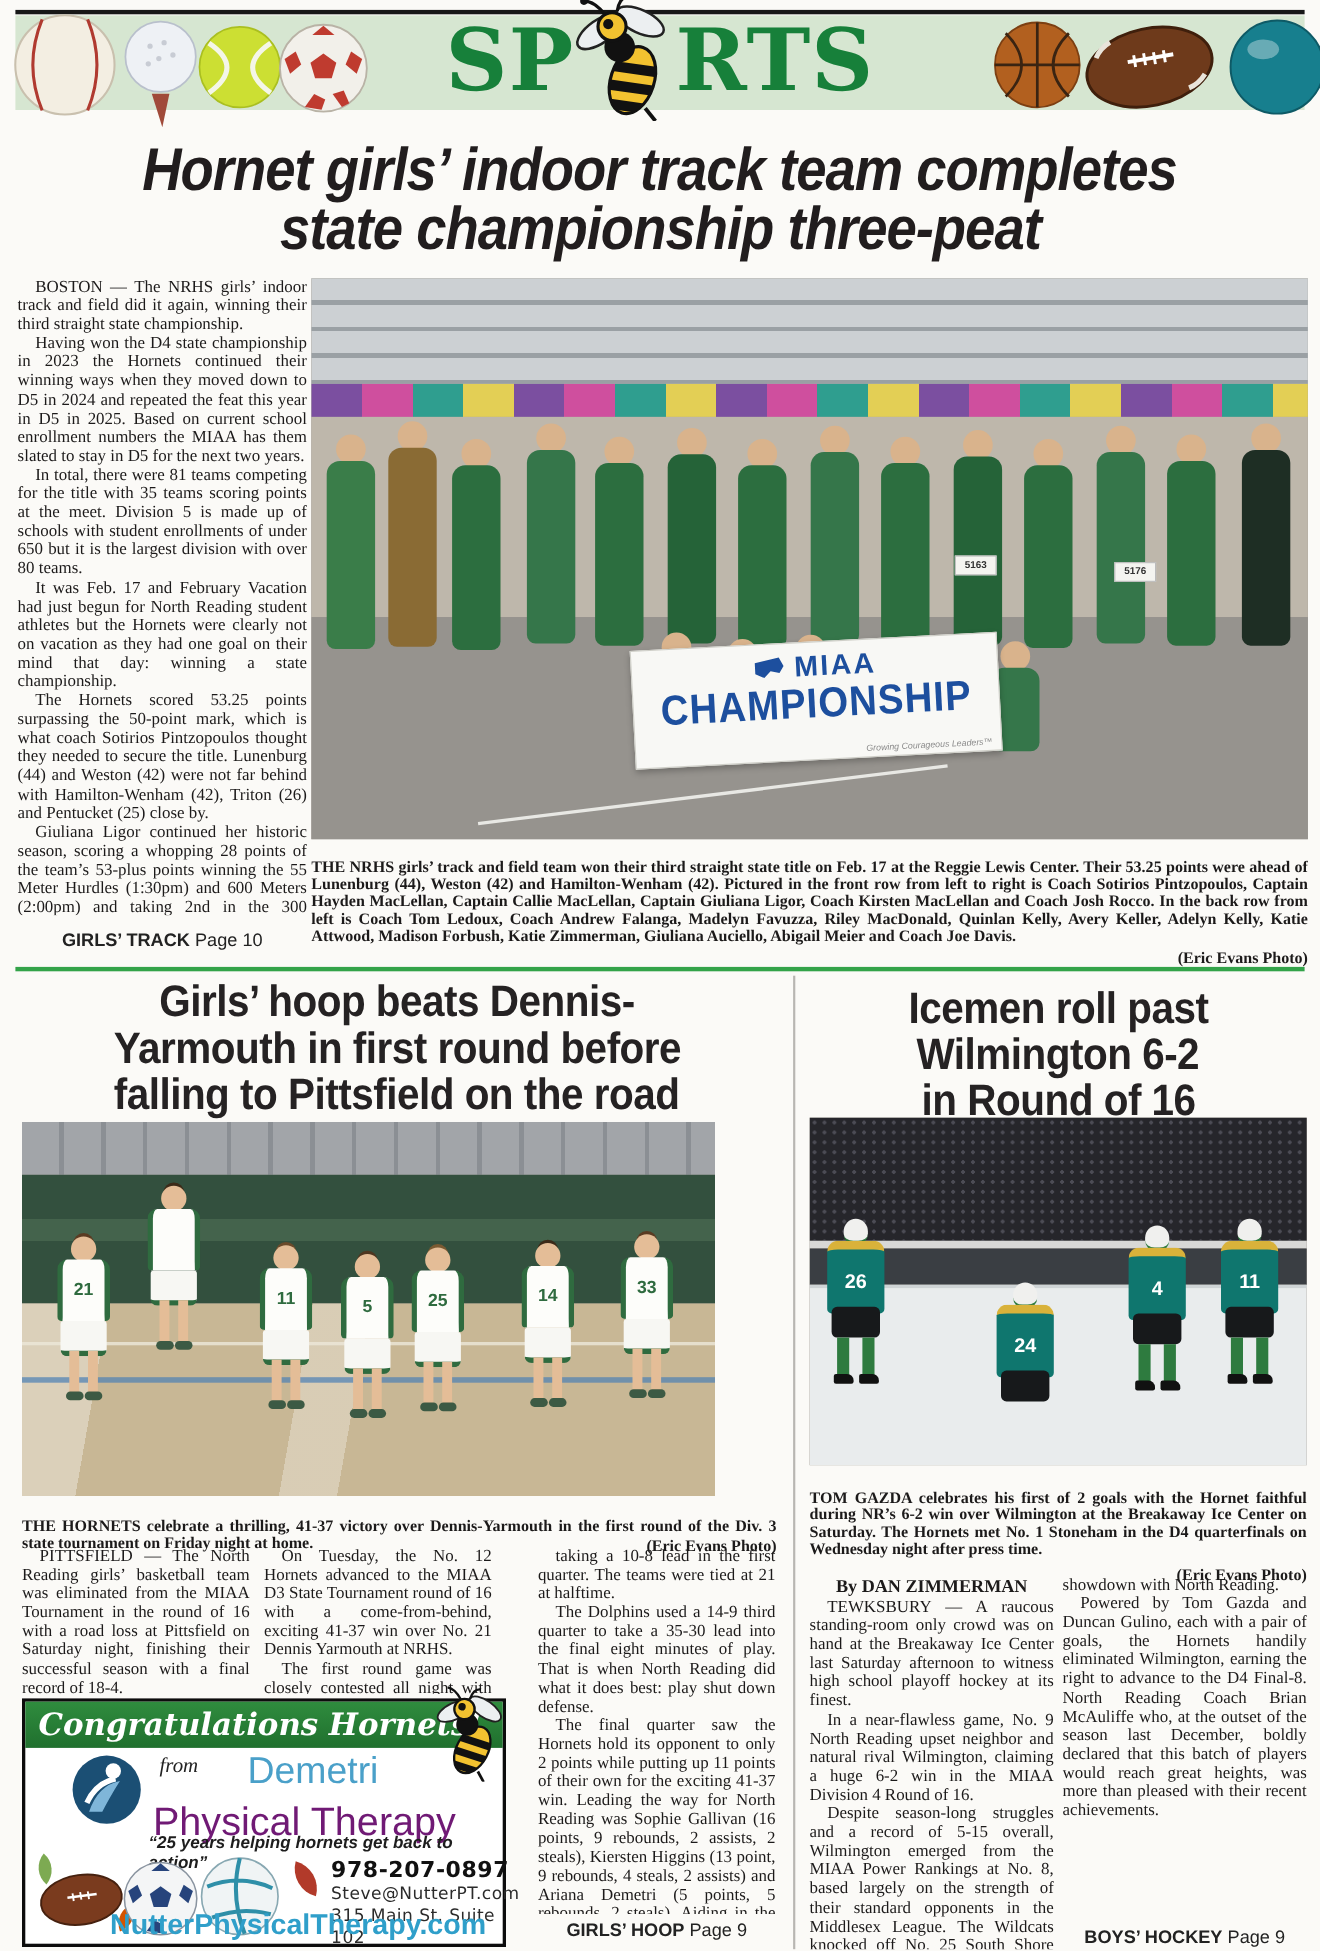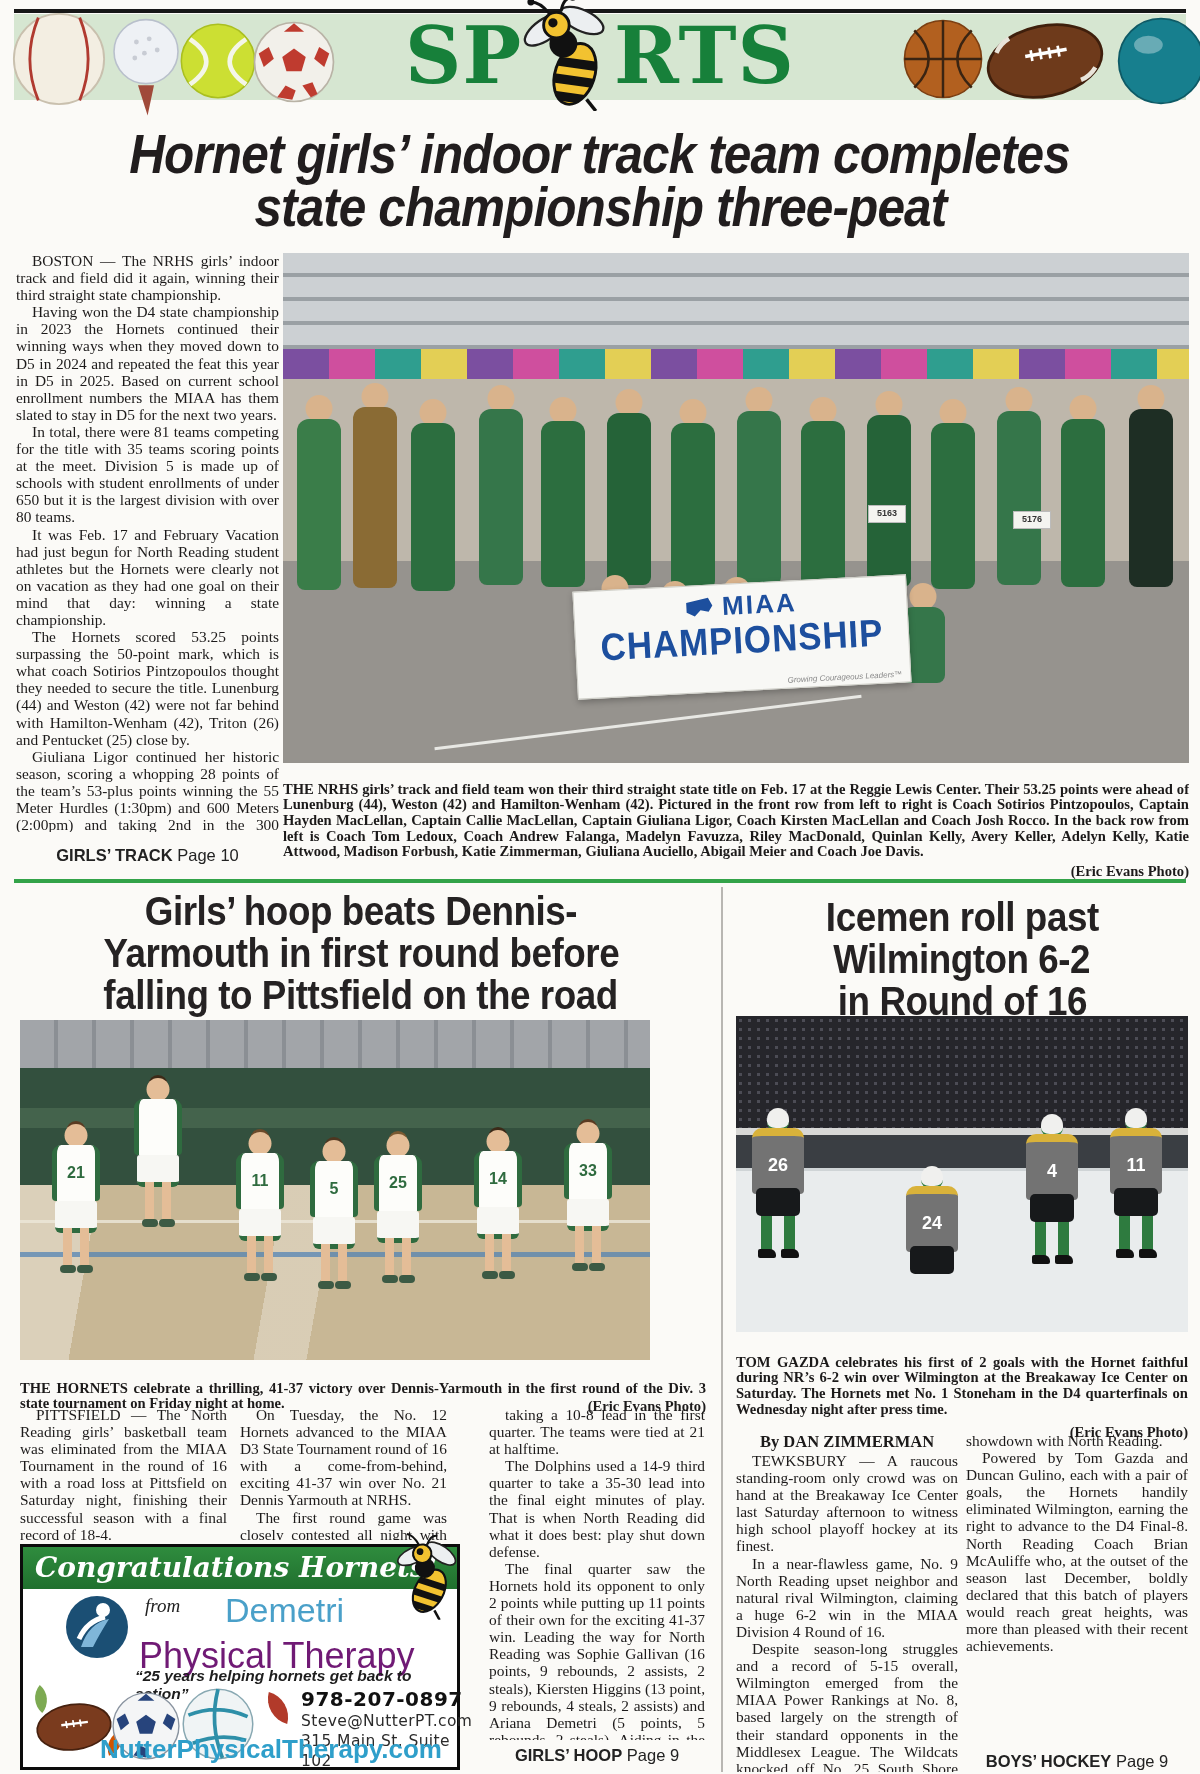--- a/index.html
+++ b/index.html
@@ -83,21 +83,21 @@
 
 .hk-crowd{position:absolute;left:0;top:0;right:0;height:112px;background:#26262b;
   background-image:radial-gradient(#4c4c55 1.5px,transparent 1.6px);background-size:9px 9px}
 .hk-glass{position:absolute;left:0;top:112px;right:0;height:7px;background:#d8d8d6}
 .hk-bench{position:absolute;left:0;top:119px;right:0;height:33px;background:#3a3e43}
 .hk-ice{position:absolute;left:0;top:152px;right:0;bottom:0;background:#e9eced;
   border-top:3px solid #cfd4d6}
 .hky{position:absolute;width:56px}
 .hky .hh{position:absolute;top:0;left:50%;transform:translateX(-50%);width:22px;height:20px;
   border-radius:50% 50% 40% 40%;background:#f0f0ee;border-bottom:3px solid #2e7b3f}
-.hky .hj{position:absolute;top:20px;left:2px;right:2px;height:58px;background:#737373;
+.hky .hj{position:absolute;top:20px;left:2px;right:2px;height:58px;background:#0f766e;
   border-top:8px solid #d9b23a;border-radius:10px 10px 4px 4px;color:#fff;
   font:bold 18px "Liberation Sans",sans-serif;display:flex;align-items:center;justify-content:center}
 .hky .hp{position:absolute;top:80px;left:6px;right:6px;height:28px;background:#17191b;border-radius:5px}
 .hky .hl{position:absolute;top:108px;width:11px;height:34px;background:#2e7b3f}
 .hky .hl.l{left:11px}.hky .hl.r{right:11px}
 .hky .hl::after{content:"";position:absolute;bottom:-8px;left:-3px;width:18px;height:9px;
   background:#111;border-radius:2px 6px 2px 2px}
 
 .ad{position:absolute;left:20px;top:1544px;width:440px;height:226px;background:#fff;
   border:3px solid #0c0c0c;box-sizing:border-box}

